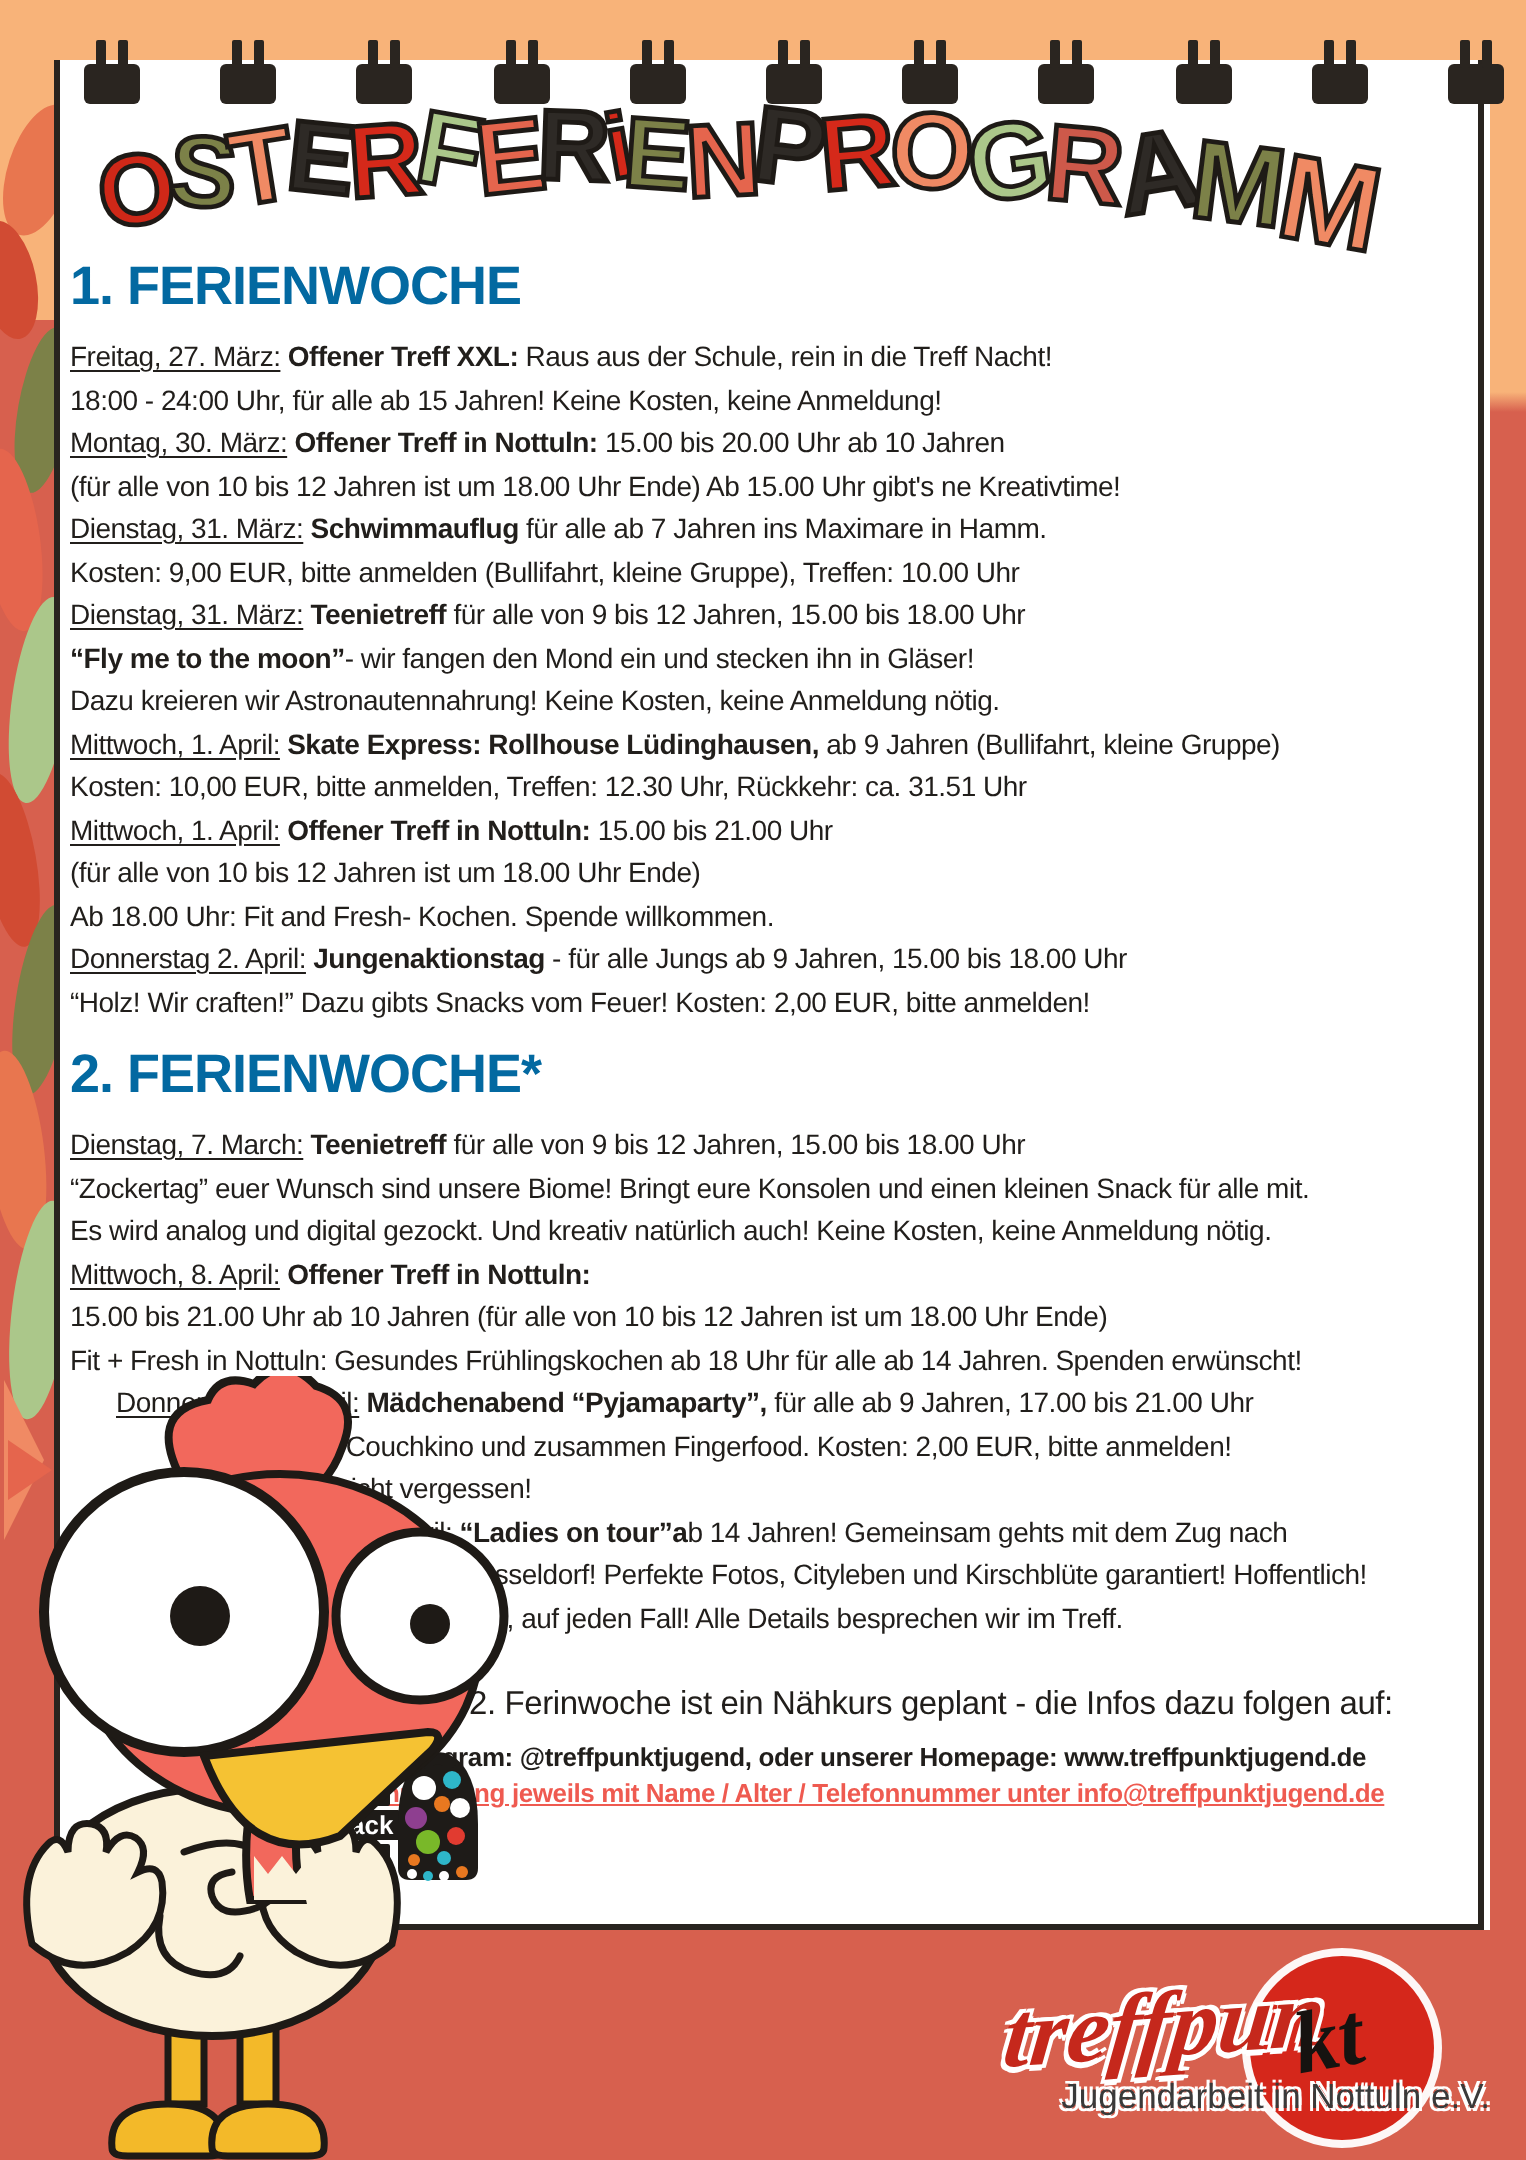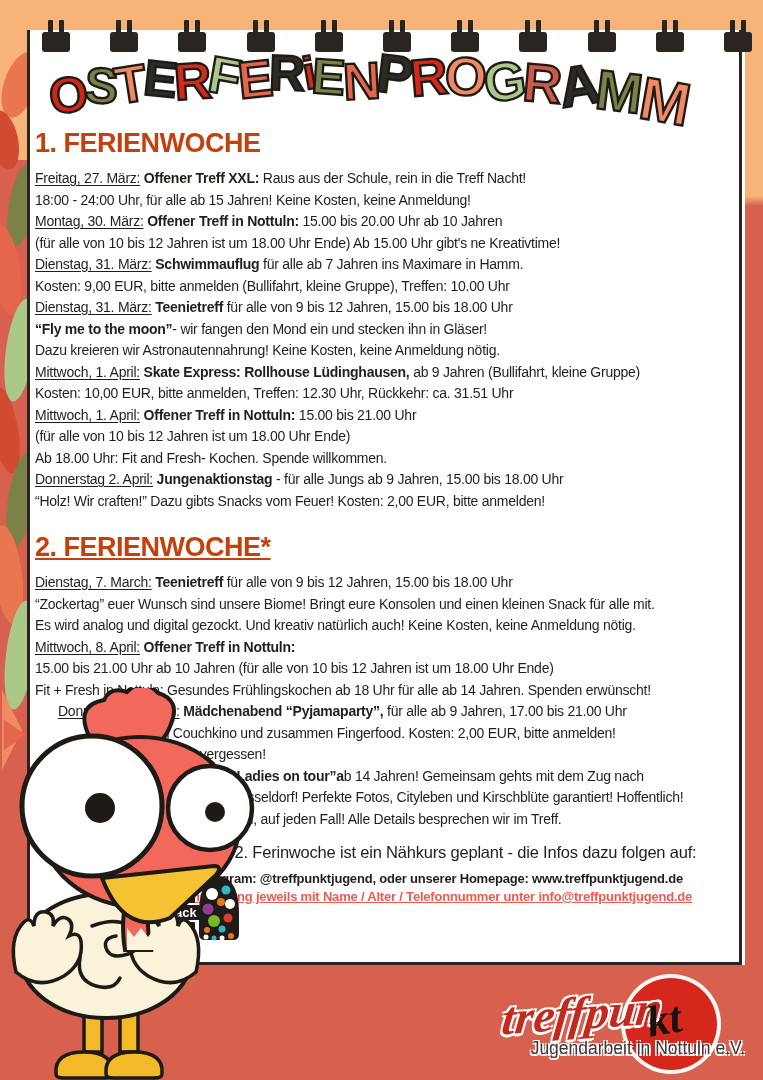--- a/index.html
+++ b/index.html
@@ -18,22 +18,22 @@
   .clips{position:absolute;left:0;top:0;width:763px;height:60px;z-index:6;}
   .clip{position:absolute;top:32px;width:28px;height:20px;background:#2a2520;border-radius:3px;}
   .clip::before,.clip::after{content:"";position:absolute;top:-12px;width:5px;height:14px;background:#2a2520;border-radius:1px;}
   .clip::before{left:6px;} .clip::after{right:6px;}
   
   .title{position:absolute;left:50px;top:52px;width:700px;height:92px;display:flex;align-items:flex-start;z-index:5;overflow:visible;}
   .tl{display:inline-block;font-weight:800;line-height:1;margin:0 -1px;
       -webkit-text-stroke:2.4px #1e1a16;letter-spacing:-1px;}
   
   .content{position:absolute;left:35px;top:128px;width:707px;z-index:3;}
-  .s-heading{font-size:27px;font-weight:bold;line-height:31px;margin:0 0 9px 0;color:#c2410c;letter-spacing:-0.5px;}
-  .lines + .s-heading{margin-top:20px;text-decoration:underline;}
+  .s-heading{font-size:27px;font-weight:bold;line-height:31px;margin:0 0 9px 0;color:#0369a1;letter-spacing:-0.5px;}
+  .lines + .s-heading{margin-top:10px;}
   .line{height:21.5px;line-height:21.5px;font-size:14px;white-space:nowrap;letter-spacing:-0.25px;}
   .sg-u{text-decoration:underline;text-underline-offset:2px;}
   .sg-b{font-weight:bold;}
   .sec2 .line:nth-child(7){margin-left:23px;}
   .sec2 .line:nth-child(8){margin-left:62px;}
   .sec2 .line:nth-child(9){margin-left:84px;}
   .sec2 .line:nth-child(10){margin-left:90px;}
   .sec2 .line:nth-child(11){margin-left:195px;}
   .sec2 .line:nth-child(12){margin-left:103px;}
   

